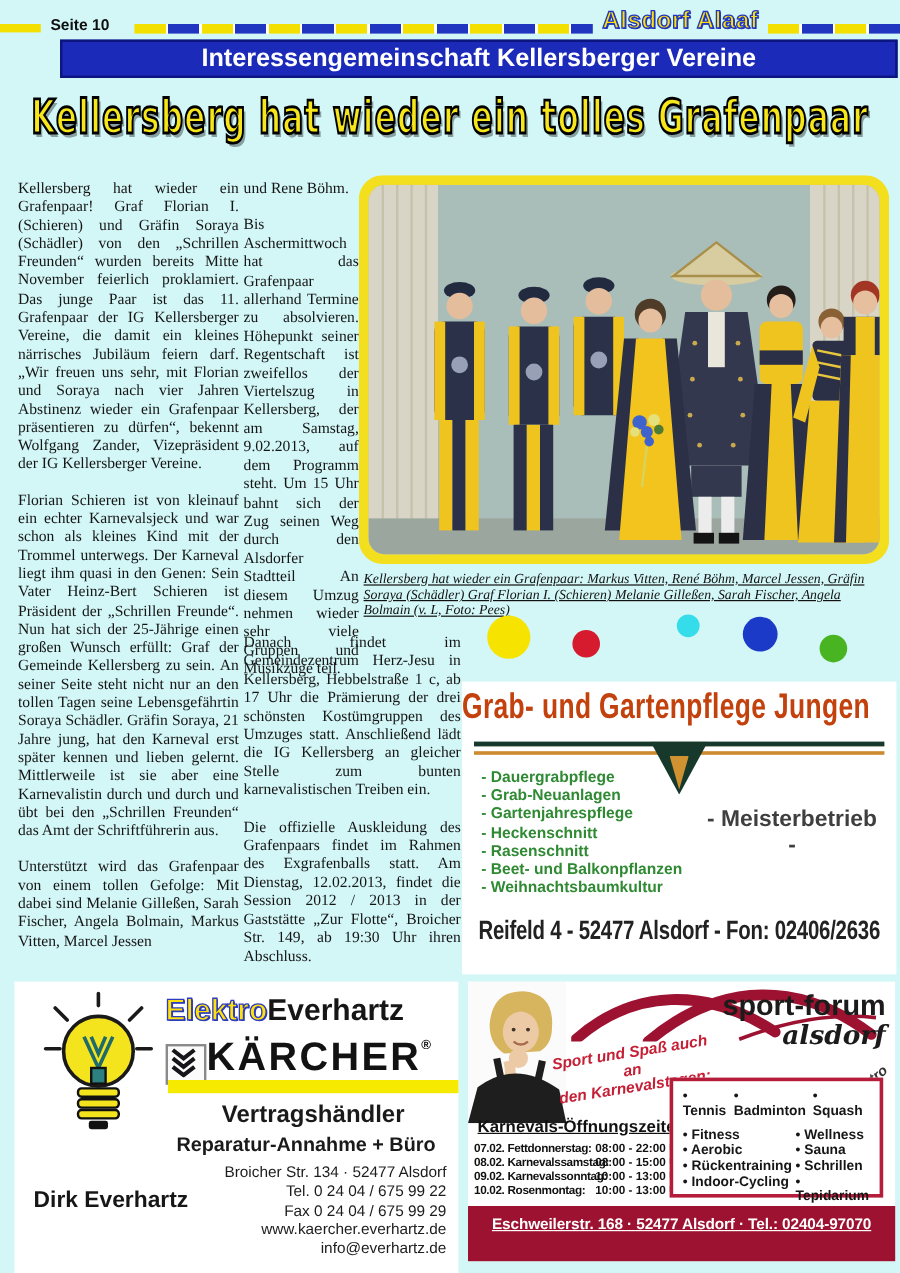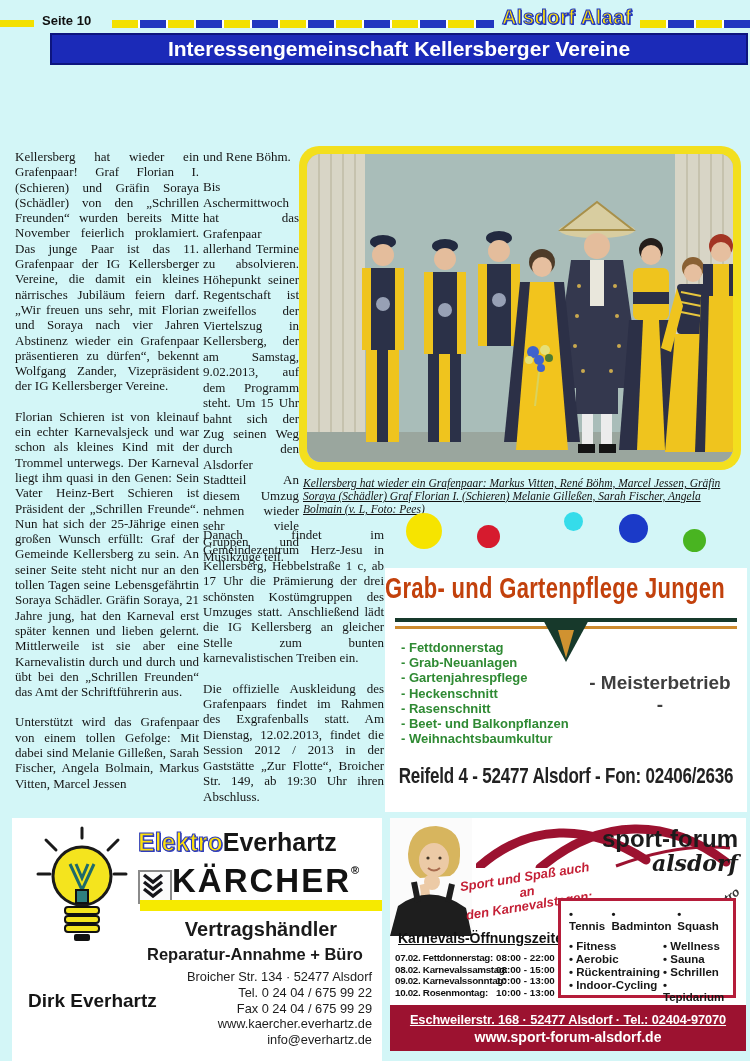--- a/index.html
+++ b/index.html
@@ -102,20 +102,23 @@
 <div id="page">
 
   <div class="abs" id="dash-left"></div>
   <div class="abs" id="seite">Seite 10</div>
   <div class="abs stripe" id="stripe-a"></div>
   <div class="abs" id="brand">Alsdorf Alaaf</div>
   <div class="abs stripe" id="stripe-b"></div>
 
   <div class="abs" id="banner">Interessengemeinschaft Kellersberger Vereine</div>
 
+  <div class="abs" id="headline">
+    <span>Kellersberg hat wieder ein tolles Grafenpaar</span>
+  </div>
 
   <div class="abs serif" id="col1">
     <p>Kellersberg hat wieder ein Grafenpaar! Graf Florian I. (Schieren) und Gräfin Soraya (Schädler) von den „Schrillen Freunden“ wurden bereits Mitte November feierlich proklamiert. Das junge Paar ist das 11. Grafenpaar der IG Kellersberger Vereine, die damit ein kleines närrisches Jubiläum feiern darf. „Wir freuen uns sehr, mit Florian und Soraya nach vier Jahren Abstinenz wieder ein Grafenpaar präsentieren zu dürfen“, bekennt Wolfgang Zander, Vizepräsident der IG Kellersberger Vereine.</p>
     <p>Florian Schieren ist von kleinauf ein echter Karnevalsjeck und war schon als kleines Kind mit der Trommel unterwegs. Der Karneval liegt ihm quasi in den Genen: Sein Vater Heinz-Bert Schieren ist Präsident der „Schrillen Freunde“. Nun hat sich der 25-Jährige einen großen Wunsch erfüllt: Graf der Gemeinde Kellersberg zu sein. An seiner Seite steht nicht nur an den tollen Tagen seine Lebensgefährtin Soraya Schädler. Gräfin Soraya, 21 Jahre jung, hat den Karneval erst später kennen und lieben gelernt. Mittlerweile ist sie aber eine Karnevalistin durch und durch und übt bei den „Schrillen Freunden“ das Amt der Schriftführerin aus.</p>
     <p>Unterstützt wird das Grafenpaar von einem tollen Gefolge: Mit dabei sind Melanie Gilleßen, Sarah Fischer, Angela Bolmain, Markus Vitten, Marcel Jessen</p>
   </div>
 
   <div class="abs serif" id="col2n">
     <p>und Rene Böhm.</p>
     <p>Bis Aschermittwoch hat das Grafenpaar allerhand Termine zu absolvieren. Höhepunkt seiner Regentschaft ist zweifellos der Viertelszug in Kellersberg, der am Samstag, 9.02.2013, auf dem Programm steht. Um 15 Uhr bahnt sich der Zug seinen Weg durch den Alsdorfer Stadtteil An diesem Umzug nehmen wieder sehr viele Gruppen und Musikzüge teil.</p>
@@ -250,21 +253,21 @@
   <span class="dot" style="left: 619px; top: 514px; background: rgb(27, 58, 200); width: 29px; height: 29px;"></span>
   <span class="dot" style="left: 683px; top: 529px; background: rgb(73, 180, 33); width: 23px; height: 23px;"></span>
 
   <div class="abs" id="garten">
     <div class="g-title"><span>Grab- und Gartenpflege Jungen</span></div>
     <div class="g-line1"></div>
     <div class="g-line2"></div>
     <div class="g-tri"></div>
     <div class="g-tri-inner"></div>
     <div class="g-list">
-      <div>Fettdonnerstag</div>
+      <div>Dauergrabpflege</div>
       <div>Grab-Neuanlagen</div>
       <div>Gartenjahrespflege</div>
       <div>Heckenschnitt</div>
       <div>Rasenschnitt</div>
       <div>Beet- und Balkonpflanzen</div>
       <div>Weihnachtsbaumkultur</div>
     </div>
     <div class="g-badge">- Meisterbetrieb -</div>
     <div class="g-addr"><span>Reifeld 4 - 52477 Alsdorf - Fon: 02406/2636</span></div>
   </div>
@@ -375,17 +378,16 @@
         <span class="fac">Aerobic</span>
         <span class="fac">Sauna</span>
         <span class="fac">Rückentraining</span>
         <span class="fac">Schrillen</span>
         <span class="fac">Indoor-Cycling</span>
         <span class="fac">Tepidarium</span>
       </div>
     </div>
     <div class="s-foot">
       <div class="sf1">Eschweilerstr. 168 · 52477 Alsdorf · Tel.: 02404-97070</div>
-      <div class="sf2">www.sport-forum-alsdorf.de</div>
     </div>
   </div>
 
 </div>
 
 </body></html>

